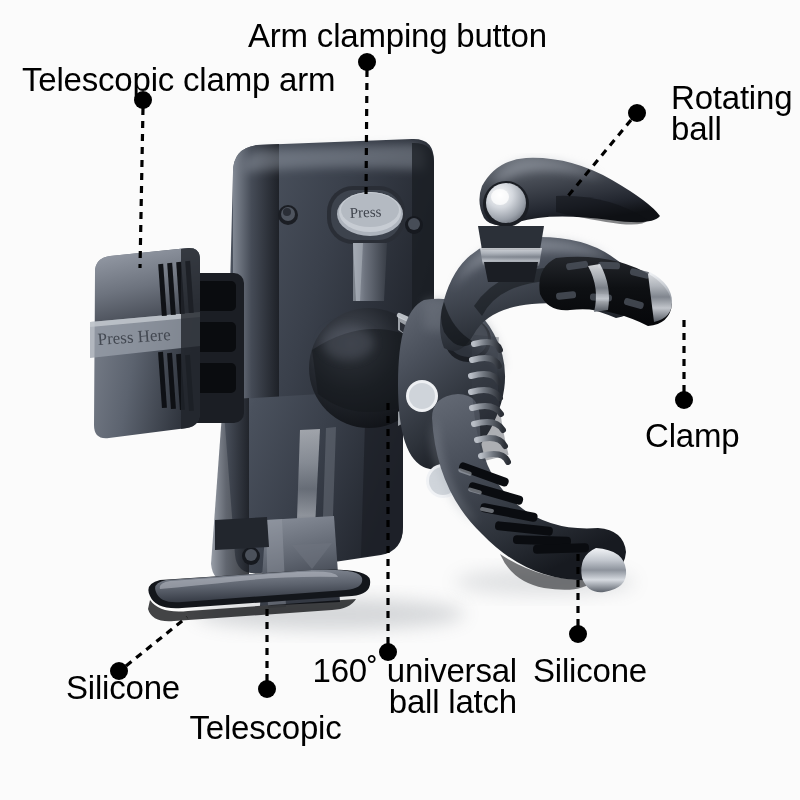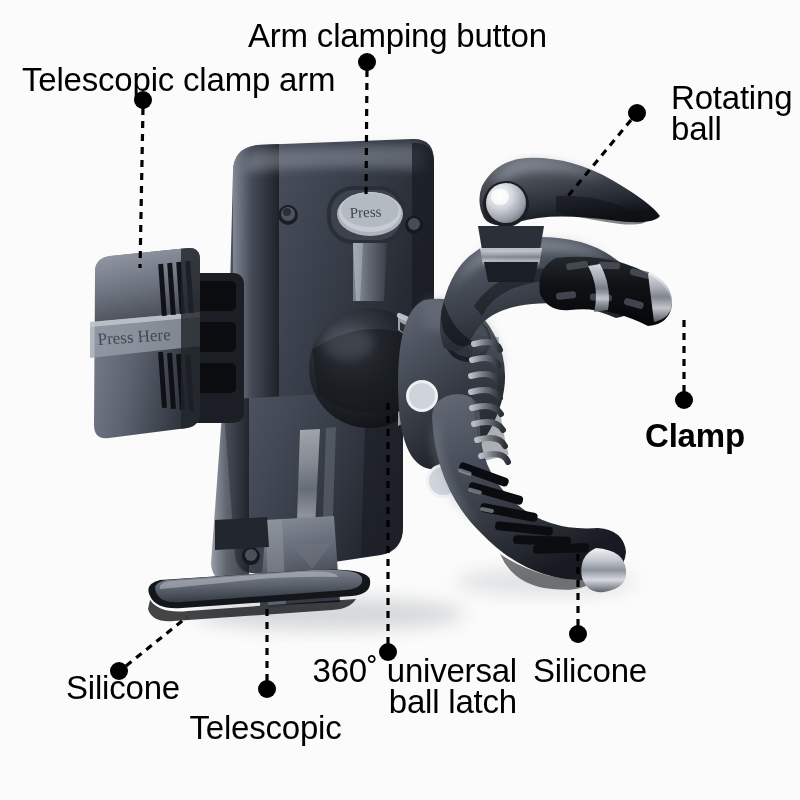--- a/index.html
+++ b/index.html
@@ -350,26 +350,26 @@
 
   <div class="label" style="left:22px;top:64px;">Telescopic clamp arm</div>
 
   <div class="label" style="left:248px;top:20px;">Arm clamping button</div>
 
   <div class="label two-line" style="left:645px;top:82px;width:130px;margin-left:26px;">
     <div>Rotating</div>
     <div>ball</div>
   </div>
 
-  <div class="label" style="left:645px;top:420px;font-weight:bold;">Clamp</div>
+  <div class="label" style="left:645px;top:420px;">Clamp</div>
 
   <div class="label" style="left:533px;top:655px;">Silicone</div>
 
   <div class="label two-line" style="left:302px;top:655px;width:215px;text-align:right;">
-    <div>360˚  universal</div>
+    <div>160˚  universal</div>
     <div>ball latch</div>
   </div>
 
   <div class="label two-line" style="left:178px;top:712px;width:175px;text-align:center;">
     <div>Telescopic</div>
   </div>
 
   <div class="label" style="left:66px;top:672px;">Silicone</div>
 
 </div>

